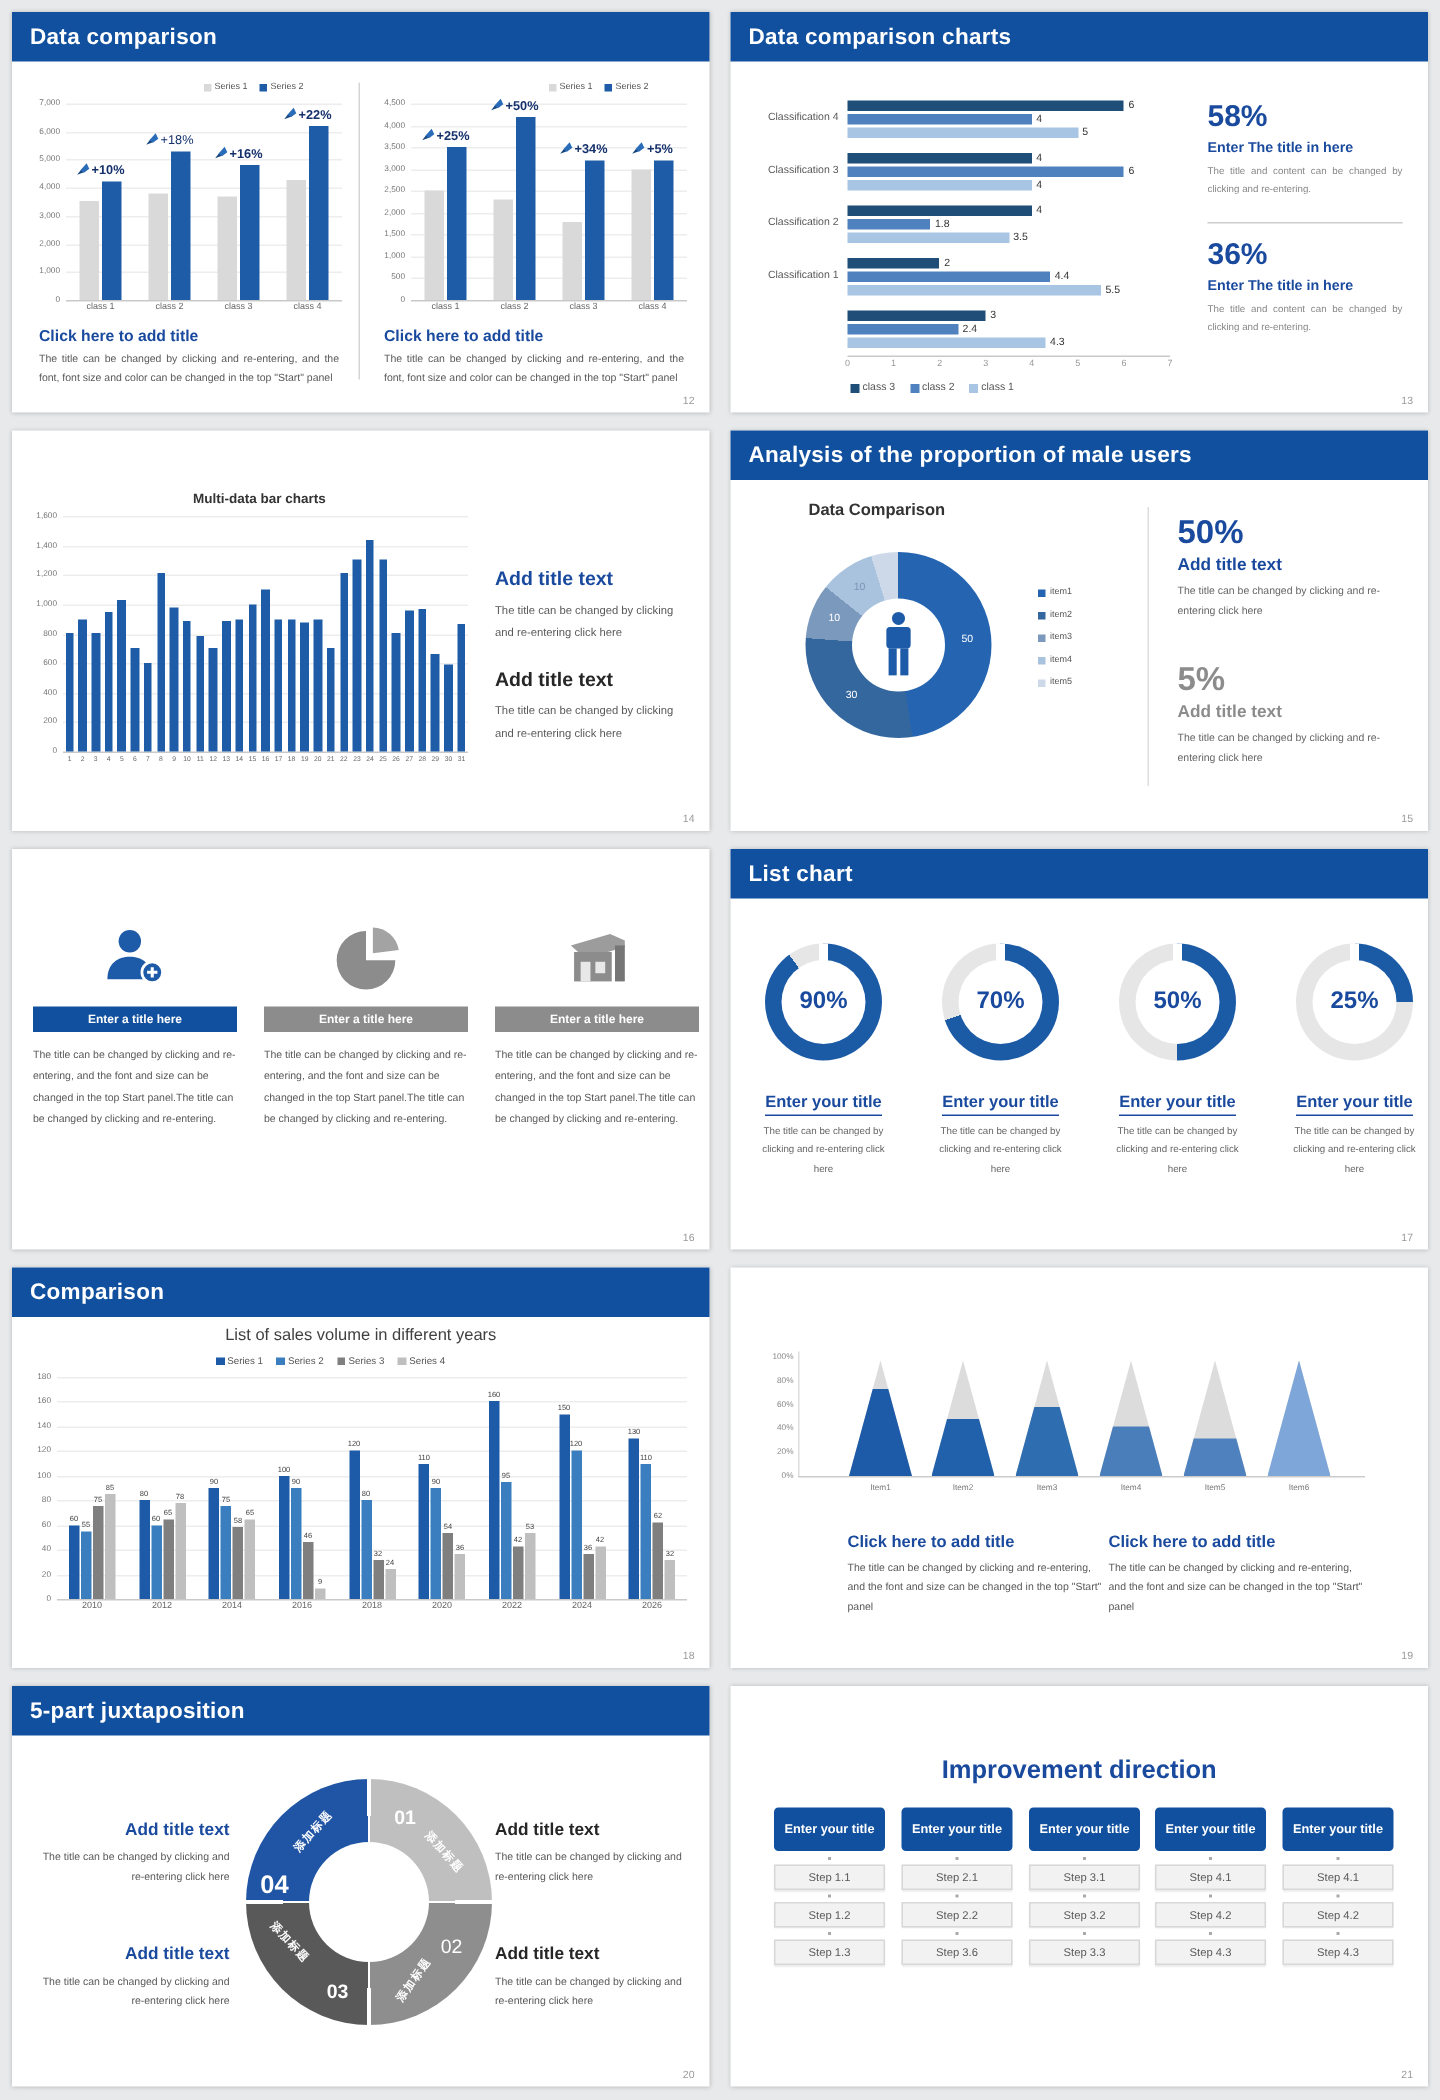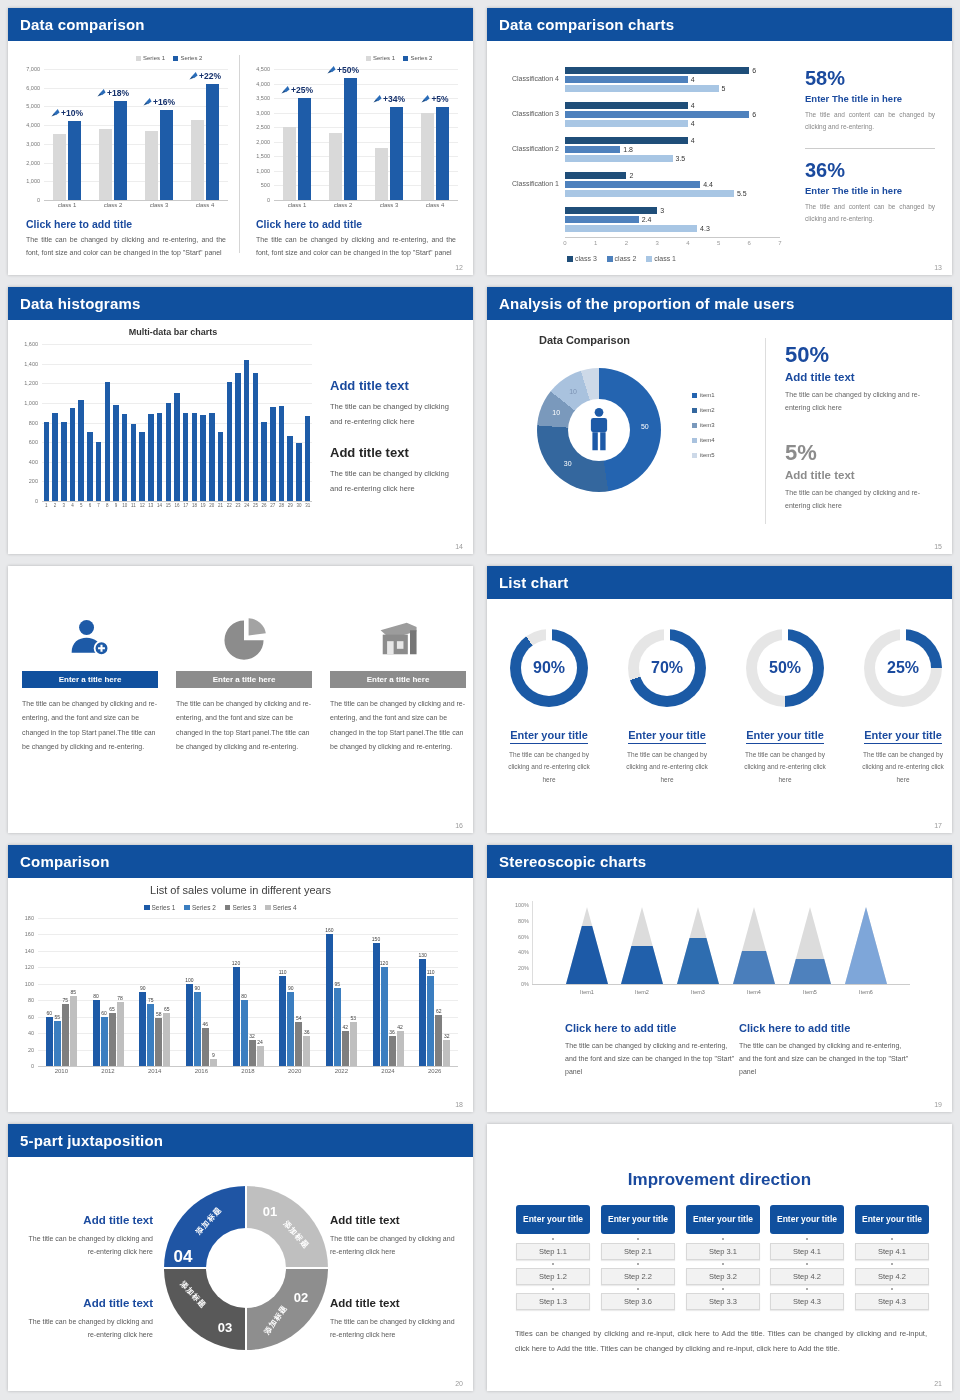--- a/index.html
+++ b/index.html
@@ -46,21 +46,21 @@
           <div style="position: absolute; left: 26px; top: 131px; width: 184px; height: 1px; background: rgb(201, 201, 201);"></div>
           <div style="position: absolute; left: 35px; top: 65px; width: 13px; height: 66px; background: rgb(217, 217, 217);"></div>
           <div style="position: absolute; left: 50px; top: 52px; width: 13px; height: 79px; background: rgb(30, 92, 168);"></div>
           <div style="position: absolute; left: 25px; top: 39px; width: 48px; text-align: center; font-size: 8.5px; font-weight: bold; color: rgb(21, 49, 108); white-space: nowrap;"><svg width="9" height="9" viewBox="0 0 10 10" style="vertical-align:-1px;margin-right:1px">
               <path d="M0.5 9.5 L5.5 7.5 L3.5 5.5 Z" fill="#15457e"></path>
               <path d="M3 6 L7.5 1 L9.5 5 L5.5 8 Z" fill="#2a6cb8"></path>
             </svg>+10%</div>
           <div style="position: absolute; left: 26px; top: 133px; width: 46px; text-align: center; font-size: 6px; color: rgb(102, 102, 102);">class 1</div>
           <div style="position: absolute; left: 81px; top: 60px; width: 13px; height: 71px; background: rgb(217, 217, 217);"></div>
           <div style="position: absolute; left: 96px; top: 32px; width: 13px; height: 99px; background: rgb(30, 92, 168);"></div>
-          <div style="position: absolute; left: 71px; top: 19px; width: 48px; text-align: center; font-size: 8.5px; font-weight: bold; color: rgb(21, 49, 108); white-space: nowrap;"><svg width="9" height="9" viewBox="0 0 10 10" style="vertical-align:-1px;margin-right:1px">
+          <div style="position: absolute; left: 71px; top: 19px; width: 48px; text-align: center; font-size: 8.5px; font-weight: normal; color: rgb(21, 49, 108); white-space: nowrap;"><svg width="9" height="9" viewBox="0 0 10 10" style="vertical-align:-1px;margin-right:1px">
               <path d="M0.5 9.5 L5.5 7.5 L3.5 5.5 Z" fill="#15457e"></path>
               <path d="M3 6 L7.5 1 L9.5 5 L5.5 8 Z" fill="#2a6cb8"></path>
             </svg>+18%</div>
           <div style="position: absolute; left: 72px; top: 133px; width: 46px; text-align: center; font-size: 6px; color: rgb(102, 102, 102);">class 2</div>
           <div style="position: absolute; left: 127px; top: 62px; width: 13px; height: 69px; background: rgb(217, 217, 217);"></div>
           <div style="position: absolute; left: 142px; top: 41px; width: 13px; height: 90px; background: rgb(30, 92, 168);"></div>
           <div style="position: absolute; left: 117px; top: 28px; width: 48px; text-align: center; font-size: 8.5px; font-weight: bold; color: rgb(21, 49, 108); white-space: nowrap;"><svg width="9" height="9" viewBox="0 0 10 10" style="vertical-align:-1px;margin-right:1px">
               <path d="M0.5 9.5 L5.5 7.5 L3.5 5.5 Z" fill="#15457e"></path>
               <path d="M3 6 L7.5 1 L9.5 5 L5.5 8 Z" fill="#2a6cb8"></path>
             </svg>+16%</div>
@@ -206,21 +206,20 @@
         <div style="position: absolute; left: 318px; top: 52px; font-size: 9.5px; font-weight: bold; color: rgb(26, 74, 158);">Enter The title in here</div>
         <div style="position: absolute; left: 318px; top: 68px; width: 130px; font-size: 6.5px; line-height: 1.8; color: rgb(136, 136, 136); text-align: justify;">The title and content can be changed by clicking and re-entering.</div>
         <div style="position: absolute; left: 318px; top: 118px; font-size: 20px; font-weight: bold; color: rgb(26, 74, 158);">36%</div>
         <div style="position: absolute; left: 318px; top: 144px; font-size: 9.5px; font-weight: bold; color: rgb(26, 74, 158);">Enter The title in here</div>
         <div style="position: absolute; left: 318px; top: 160px; width: 130px; font-size: 6.5px; line-height: 1.8; color: rgb(136, 136, 136); text-align: justify;">The title and content can be changed by clicking and re-entering.</div>
         <div style="position: absolute; left: 318px; top: 107px; width: 130px; height: 1px; background: rgb(204, 204, 204);"></div>
       </div>
     <div class="pg">13</div>
   </section>
   <section class="slide" style="left:8px;top:287px">
-    <div class="hd"><span>Data histograms</span></div>
     <div class="sbody">
         <div style="position: absolute; left: 30px; top: 7px; width: 270px; text-align: center; font-size: 9px; font-weight: bold; color: rgb(51, 51, 51);">Multi-data bar charts</div>
         <div style="position: absolute; left: 6px; top: 24px; width: 300px; height: 167px;">
           <div style="position: absolute; left: 0px; top: -3px; width: 24px; text-align: right; font-size: 5.5px; color: rgb(119, 119, 119);">1,600</div>
           <div style="position: absolute; left: 28px; top: 0px; width: 270px; height: 1px; background: rgb(237, 237, 237);"></div>
           <div style="position: absolute; left: 0px; top: 16.625px; width: 24px; text-align: right; font-size: 5.5px; color: rgb(119, 119, 119);">1,400</div>
           <div style="position: absolute; left: 28px; top: 20px; width: 270px; height: 1px; background: rgb(237, 237, 237);"></div>
           <div style="position: absolute; left: 0px; top: 36.25px; width: 24px; text-align: right; font-size: 5.5px; color: rgb(119, 119, 119);">1,200</div>
           <div style="position: absolute; left: 28px; top: 39px; width: 270px; height: 1px; background: rgb(237, 237, 237);"></div>
           <div style="position: absolute; left: 0px; top: 55.875px; width: 24px; text-align: right; font-size: 5.5px; color: rgb(119, 119, 119);">1,000</div>
@@ -543,21 +542,20 @@
           <div style="position: absolute; left: 421.167px; top: 97px; width: 7px; height: 51px; background: rgb(127, 127, 127);"></div>
           <div style="position: absolute; left: 415.667px; top: 90px; width: 18px; text-align: center; font-size: 5px; color: rgb(63, 63, 63);">62</div>
           <div style="position: absolute; left: 429.167px; top: 122px; width: 7px; height: 26px; background: rgb(191, 191, 191);"></div>
           <div style="position: absolute; left: 423.667px; top: 115px; width: 18px; text-align: center; font-size: 5px; color: rgb(63, 63, 63);">32</div>
           <div style="position: absolute; left: 397.333px; top: 150px; width: 46.6667px; text-align: center; font-size: 6px; color: rgb(102, 102, 102);">2026</div>
         </div>
       </div>
     <div class="pg">18</div>
   </section>
   <section class="slide" style="left:487px;top:845px">
-    <div class="hd"><span>Stereoscopic charts</span></div>
     <div class="sbody">
         <div style="position: absolute; left: 45px; top: 23px; width: 1px; height: 83px; background: rgb(221, 221, 221);"></div>
         <div style="position: absolute; left: 45px; top: 106px; width: 378px; height: 1px; background: rgb(204, 204, 204);"></div>
         <div style="position: absolute; left: 2px; top: 24px; width: 40px; text-align: right; font-size: 5.5px; color: rgb(136, 136, 136);">100%</div>
         <div style="position: absolute; left: 2px; top: 39.8px; width: 40px; text-align: right; font-size: 5.5px; color: rgb(136, 136, 136);">80%</div>
         <div style="position: absolute; left: 2px; top: 55.6px; width: 40px; text-align: right; font-size: 5.5px; color: rgb(136, 136, 136);">60%</div>
         <div style="position: absolute; left: 2px; top: 71.4px; width: 40px; text-align: right; font-size: 5.5px; color: rgb(136, 136, 136);">40%</div>
         <div style="position: absolute; left: 2px; top: 87.2px; width: 40px; text-align: right; font-size: 5.5px; color: rgb(136, 136, 136);">20%</div>
         <div style="position: absolute; left: 2px; top: 103px; width: 40px; text-align: right; font-size: 5.5px; color: rgb(136, 136, 136);">0%</div>
         <div style="position: absolute; left: 79px; top: 29px; width: 42px; height: 77px; clip-path: polygon(50% 0px, 100% 100%, 0px 100%); background: rgb(220, 220, 220);">
@@ -590,21 +588,21 @@
         <div style="position: absolute; left: 252px; top: 162px; width: 172px; font-size: 7px; line-height: 1.85; color: rgb(89, 89, 89);">The title can be changed by clicking and re-entering, and the font and size can be changed in the top "Start" panel</div>
       </div>
     <div class="pg">19</div>
   </section>
   <section class="slide" style="left:8px;top:1124px">
     <div class="hd"><span>5-part juxtaposition</span></div>
     <div class="sbody">
         <div style="position: absolute; left: 156px; top: 29px; width: 164px; height: 164px; border-radius: 50%; background: conic-gradient(rgb(255, 255, 255) 0deg, rgb(255, 255, 255) 1deg, rgb(191, 191, 191) 1deg, rgb(191, 191, 191) 89deg, rgb(255, 255, 255) 89deg, rgb(255, 255, 255) 91deg, rgb(142, 142, 142) 91deg, rgb(142, 142, 142) 179deg, rgb(255, 255, 255) 179deg, rgb(255, 255, 255) 181deg, rgb(89, 89, 89) 181deg, rgb(89, 89, 89) 269deg, rgb(255, 255, 255) 269deg, rgb(255, 255, 255) 271deg, rgb(31, 85, 164) 271deg, rgb(31, 85, 164) 359deg, rgb(255, 255, 255) 359deg, rgb(255, 255, 255) 360deg);">
           <div style="position: absolute; left: 42px; top: 42px; width: 80px; height: 80px; border-radius: 50%; background: rgb(255, 255, 255);"></div>
           <div style="position: absolute; left: 91px; top: 17.5px; width: 30px; text-align: center; font-size: 13px; font-weight: bold; color: rgb(255, 255, 255);">01</div>
-          <div style="position: absolute; left: 122px; top: 103.5px; width: 30px; text-align: center; font-size: 13px; font-weight: bold; color: rgb(255, 255, 255);">02</div>
+          <div style="position: absolute; left: 122px; top: 103.5px; width: 30px; text-align: center; font-size: 13px; font-weight: normal; color: rgb(255, 255, 255);">02</div>
           <div style="position: absolute; left: 46px; top: 133.5px; width: 30px; text-align: center; font-size: 13px; font-weight: bold; color: rgb(255, 255, 255);">03</div>
           <div style="position: absolute; left: 4px; top: 60.5px; width: 30px; text-align: center; font-size: 17px; font-weight: bold; color: rgb(255, 255, 255);">04</div>
           <div style="position: absolute; left: 114px; top: 44px; width: 36px; text-align: center; font-size: 7.5px; font-weight: bold; color: rgb(255, 255, 255); letter-spacing: 1px; white-space: nowrap; transform: rotate(48deg);">添加标题</div>
           <div style="position: absolute; left: 94px; top: 129px; width: 36px; text-align: center; font-size: 7.5px; font-weight: bold; color: rgb(255, 255, 255); letter-spacing: 1px; white-space: nowrap; transform: rotate(-55deg);">添加标题</div>
           <div style="position: absolute; left: 11px; top: 104px; width: 36px; text-align: center; font-size: 7.5px; font-weight: bold; color: rgb(255, 255, 255); letter-spacing: 1px; white-space: nowrap; transform: rotate(47deg);">添加标题</div>
           <div style="position: absolute; left: 27px; top: 30px; width: 36px; text-align: center; font-size: 7.5px; font-weight: bold; color: rgb(255, 255, 255); letter-spacing: 1px; white-space: nowrap; transform: rotate(-48deg);">添加标题</div>
         </div>
         <div style="position: absolute; left: 10px; top: 57px; width: 135px; text-align: right; font-size: 11.5px; font-weight: bold; color: rgb(26, 74, 158);">Add title text</div>
         <div style="position: absolute; left: 10px; top: 75px; width: 135px; text-align: right; font-size: 7px; line-height: 1.9; color: rgb(89, 89, 89);">The title can be changed by clicking and re-entering click here</div>
         <div style="position: absolute; left: 10px; top: 140px; width: 135px; text-align: right; font-size: 11.5px; font-weight: bold; color: rgb(26, 74, 158);">Add title text</div>
@@ -647,17 +645,16 @@
         <div style="position: absolute; left: 283px; top: 111px; width: 72px; height: 15px; background: rgb(242, 242, 242); border: 1px solid rgb(216, 216, 216); box-shadow: rgba(0, 0, 0, 0.08) 0px 1px 1px; font-size: 7.5px; color: rgb(89, 89, 89); text-align: center; line-height: 15px;">Step 4.2</div>
         <div style="position: absolute; left: 319px; top: 131px; width: 2px; height: 2px; background: rgb(170, 170, 170);"></div>
         <div style="position: absolute; left: 283px; top: 136px; width: 72px; height: 15px; background: rgb(242, 242, 242); border: 1px solid rgb(216, 216, 216); box-shadow: rgba(0, 0, 0, 0.08) 0px 1px 1px; font-size: 7.5px; color: rgb(89, 89, 89); text-align: center; line-height: 15px;">Step 4.3</div>
         <div style="position: absolute; left: 368px; top: 48px; width: 74px; height: 29px; background: rgb(16, 80, 158); border-radius: 3px; color: rgb(255, 255, 255); font-size: 8.5px; font-weight: bold; text-align: center; line-height: 29px;">Enter your title</div>
         <div style="position: absolute; left: 404px; top: 81px; width: 2px; height: 2px; background: rgb(170, 170, 170);"></div>
         <div style="position: absolute; left: 368px; top: 86px; width: 72px; height: 15px; background: rgb(242, 242, 242); border: 1px solid rgb(216, 216, 216); box-shadow: rgba(0, 0, 0, 0.08) 0px 1px 1px; font-size: 7.5px; color: rgb(89, 89, 89); text-align: center; line-height: 15px;">Step 4.1</div>
         <div style="position: absolute; left: 404px; top: 106px; width: 2px; height: 2px; background: rgb(170, 170, 170);"></div>
         <div style="position: absolute; left: 368px; top: 111px; width: 72px; height: 15px; background: rgb(242, 242, 242); border: 1px solid rgb(216, 216, 216); box-shadow: rgba(0, 0, 0, 0.08) 0px 1px 1px; font-size: 7.5px; color: rgb(89, 89, 89); text-align: center; line-height: 15px;">Step 4.2</div>
         <div style="position: absolute; left: 404px; top: 131px; width: 2px; height: 2px; background: rgb(170, 170, 170);"></div>
         <div style="position: absolute; left: 368px; top: 136px; width: 72px; height: 15px; background: rgb(242, 242, 242); border: 1px solid rgb(216, 216, 216); box-shadow: rgba(0, 0, 0, 0.08) 0px 1px 1px; font-size: 7.5px; color: rgb(89, 89, 89); text-align: center; line-height: 15px;">Step 4.3</div>
-        <div style="position: absolute; left: 28px; top: 170px; width: 412px; font-size: 7.5px; line-height: 1.95; color: rgb(89, 89, 89); text-align: justify;">Titles can be changed by clicking and re-input, click here to Add the title. Titles can be changed by clicking and re-input, click here to Add the title. Titles can be changed by clicking and re-input, click here to Add the title.</div>
       </div>
     <div class="pg">21</div>
   </section>
 </div>
 
 </body></html>

